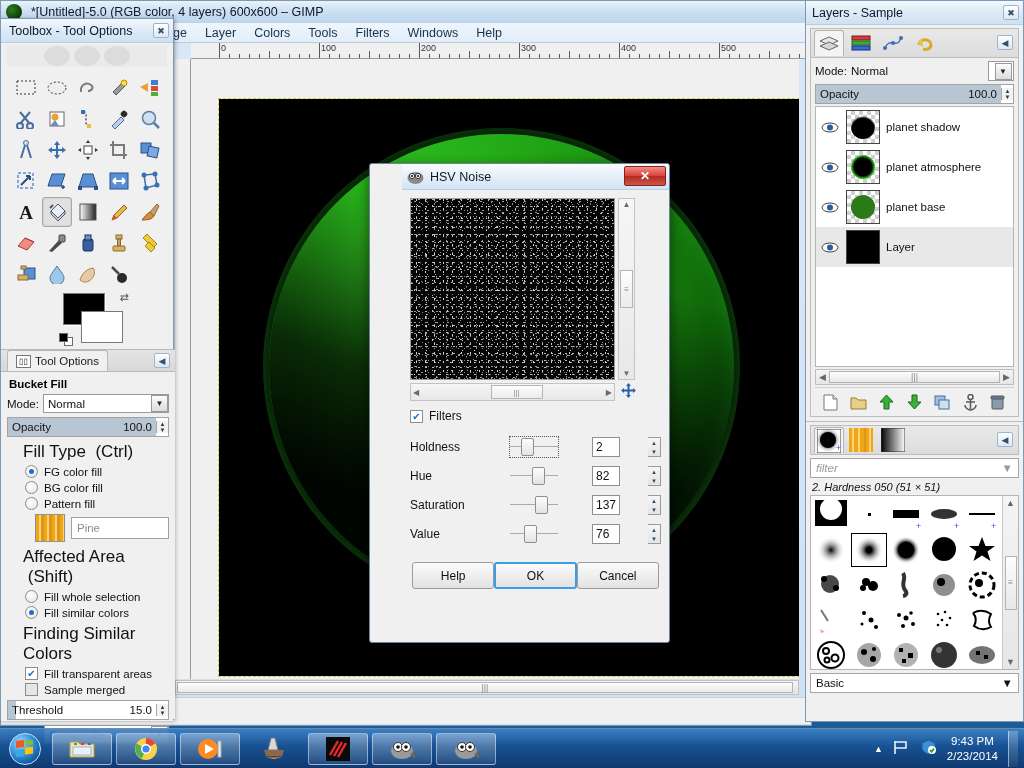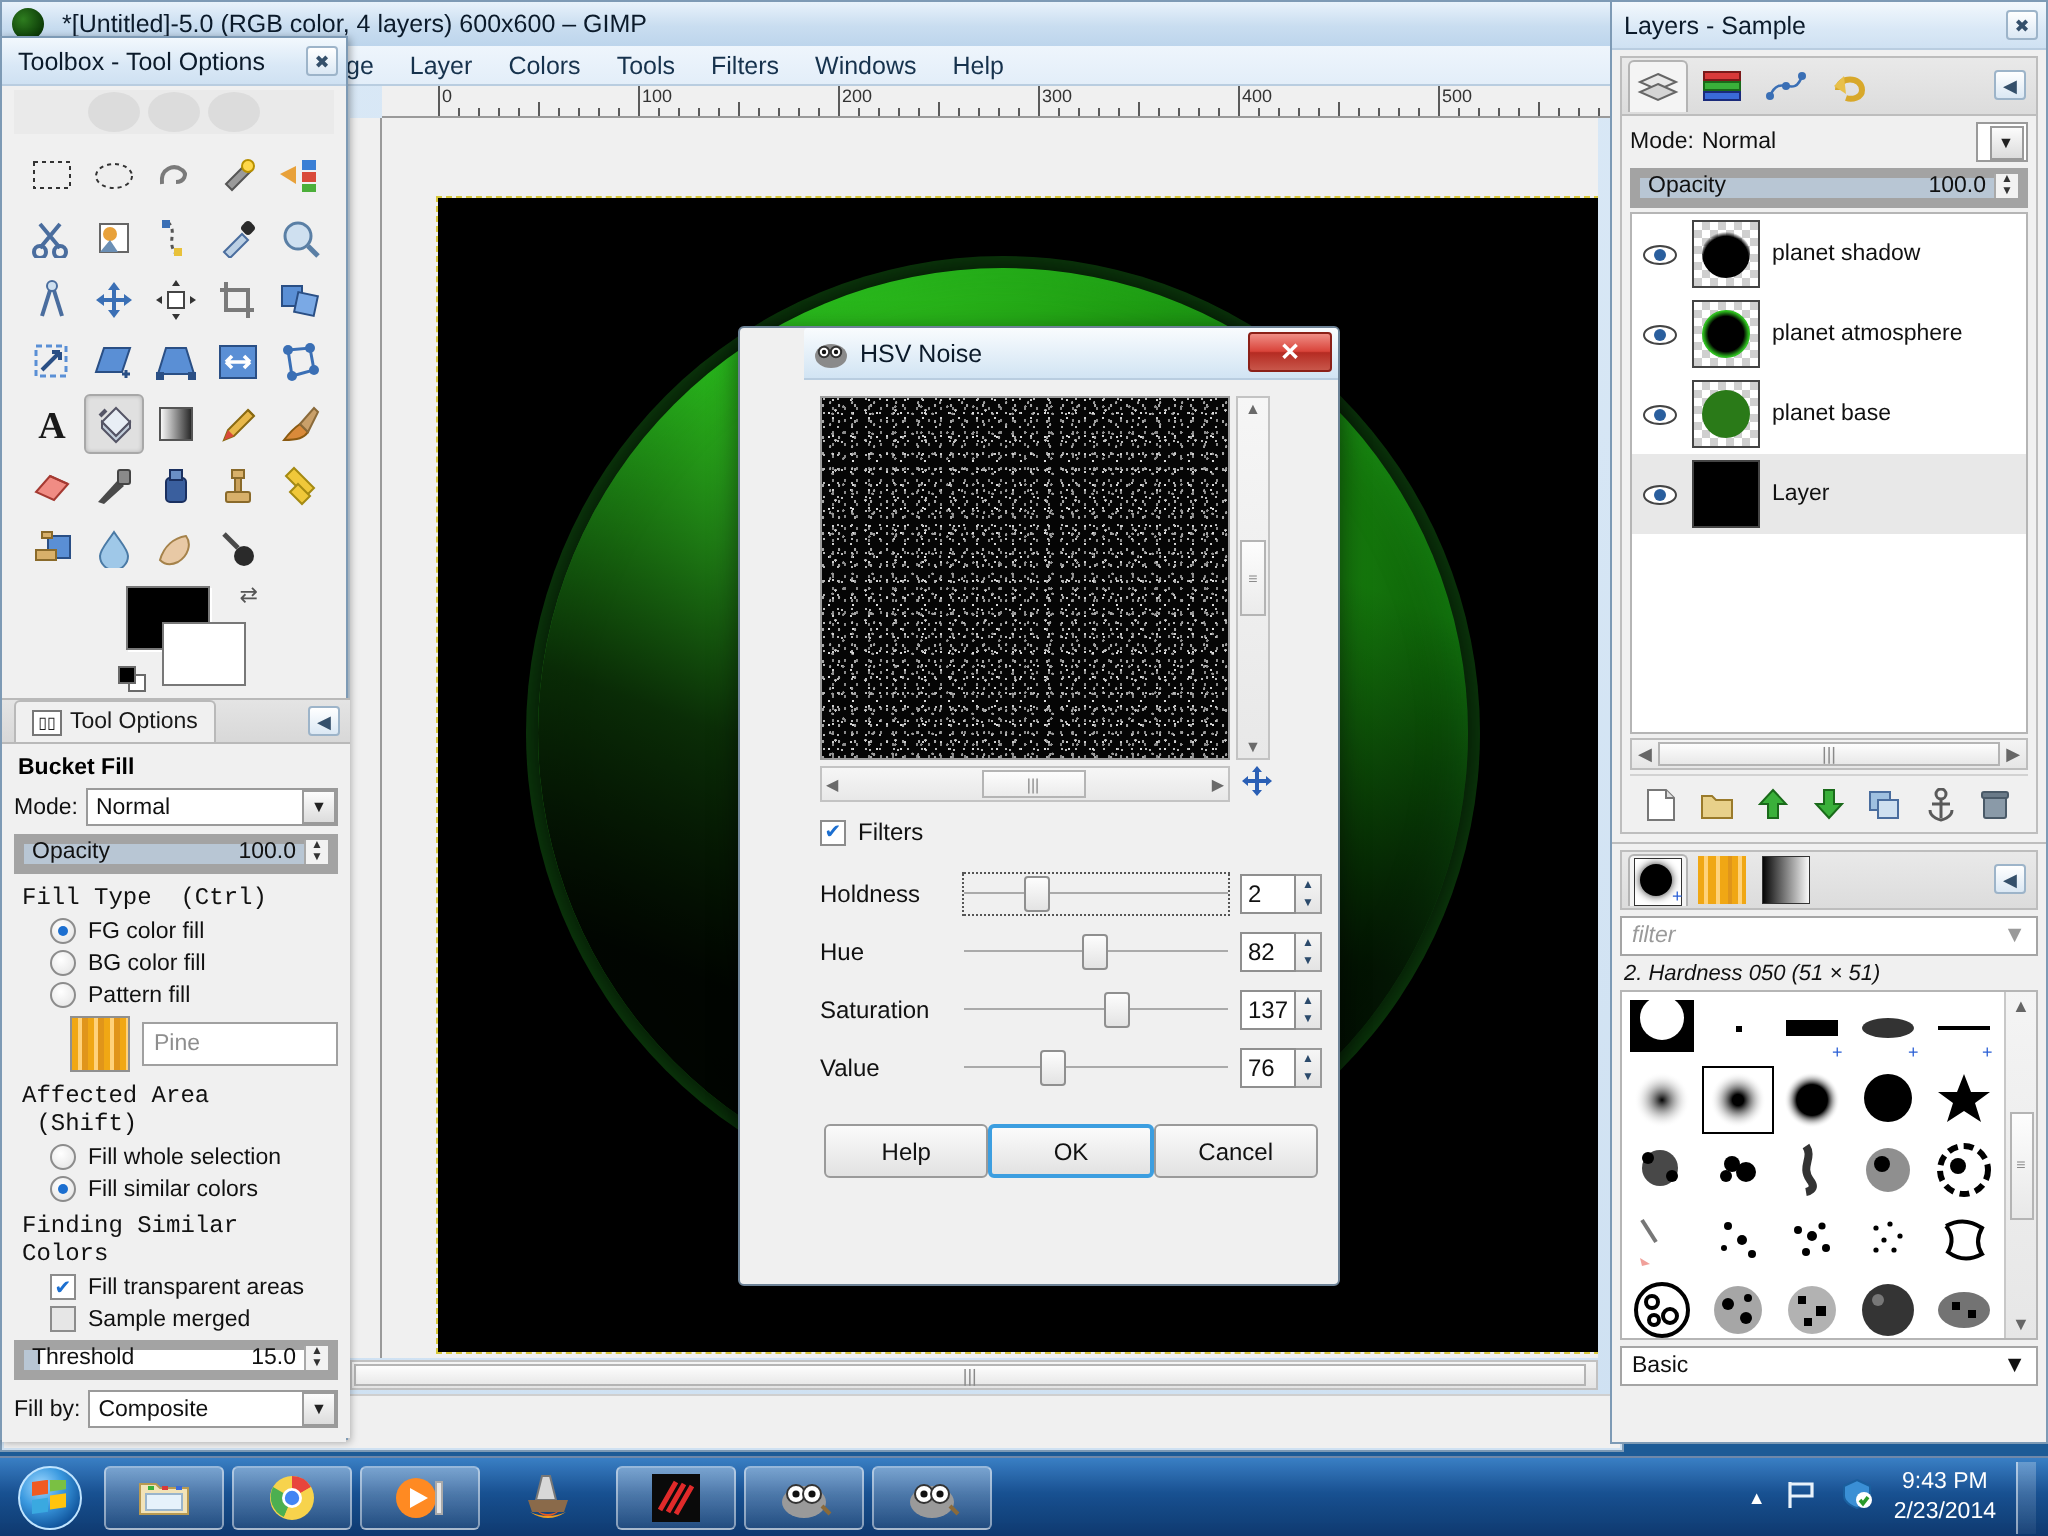--- a/index.html
+++ b/index.html
@@ -168,31 +168,31 @@
     flex:1; height:19px; background:#fff; border:1px solid #9a9a9a;
     display:flex; align-items:center; justify-content:space-between; padding:0 0 0 4px;
     font-size:11.5px; color:#111;
   }
   .combo .arrow {
     width:17px; height:17px; margin:0; border:1px solid #9a9a9a;
     background:linear-gradient(180deg,#fcfcfc,#dcdcdc);
     display:flex; align-items:center; justify-content:center; font-size:8px; color:#222;
   }
   .spinslider {
-    display:flex; align-items:flex-end; height:20px; border:5px solid #a3a3a3; background:#fff;
+    display:flex; align-items:center; height:20px; border:1px solid #a3a3a3; background:#fff;
     width:100%; position:relative;
   }
   .spinslider .fill { position:absolute; left:0; top:0; bottom:0; background:#b8c6d4; }
   .spinslider .nm { position:relative; flex:1; display:flex; align-items:center;
     justify-content:space-between; padding:0 4px; font-size:11.5px; color:#111; }
   .spinbtns { width:12px; border-left:1px solid #a9a9a9; background:#f2f2f2;
     display:flex; flex-direction:column; }
   .spinbtns div { flex:1; display:flex; align-items:center; justify-content:center;
     font-size:6px; color:#333; }
-  .sec { font-size:12px; color:#111; margin:5px 0 3px 4px;font-family:Liberation Mono, monospace; }
+  .sec { font-size:17px; color:#111; margin:5px 0 3px 16px; }
   .radio-row { display:flex; align-items:center; gap:6px; margin:3px 0 3px 18px; }
   .radio { width:13px; height:13px; border-radius:50%; border:1px solid #8c8c8c;
     background:radial-gradient(circle at 40% 35%,#ffffff,#e2e2e2); position:relative; }
   .radio.on::after { content:""; position:absolute; left:3px; top:3px; width:5px; height:5px;
     border-radius:50%; background:#1c6fd0; }
   .check-row { display:flex; align-items:center; gap:6px; margin:3px 0 3px 18px; }
   .chk { width:13px; height:13px; border:1px solid #8c8c8c; background:#fff; position:relative;
     display:flex; align-items:center; justify-content:center; font-size:10px; color:#1c6fd0; }
   .chk.grey { background:#e6e6e6; }
   #pattern-row { display:flex; align-items:center; gap:6px; margin:4px 0 4px 28px; }
@@ -322,21 +322,21 @@
   #preview-hrow { display:flex; align-items:center; margin-top:3px; }
   #preview-hscroll { width:205px; height:18px; background:linear-gradient(180deg,#f6f6f6,#e8e8e8);
     border:1px solid #c3c3c3; display:flex; align-items:center; justify-content:space-between;
     padding:0 2px; font-size:8px; color:#6a6a6a; }
   #preview-hscroll .thumb { width:52px; height:14px; margin-left:8px;
     background:linear-gradient(180deg,#fdfdfd,#ebebeb); border:1px solid #b4b4b4;
     display:flex; align-items:center; justify-content:center; color:#8a8a8a; font-size:8px; }
   #pan-icon { margin-left:6px; }
   #preview-check { display:flex; align-items:center; gap:6px; margin-top:8px; }
   #sliders { margin-top:14px; }
-  .srow { display:flex; align-items:center; margin-bottom:9px; }
+  .srow { display:flex; align-items:center; margin-bottom:9px;gap:28px; }
   .srow .nm { width:72px; font-size:12px; color:#111; }
   .track { flex:1; height:20px; position:relative; display:flex; align-items:center; }
   .track .line { position:absolute; left:0; right:0; top:9px; height:1px; background:#aaa; }
   .track.focus { outline:1px dotted #555; }
   .handle { position:absolute; width:13px; height:18px; border:1px solid #8f8f8f;
     border-radius:2px; background:linear-gradient(180deg,#fdfdfd,#e3e3e3); top:1px; }
   .numbox { width:28px; height:20px; border:1px solid #8f8f8f; background:#fff;
     display:flex; align-items:center; padding-left:3px; font-size:12px; color:#111; margin-left:6px; }
   .numspin { width:13px; height:20px; border:1px solid #9a9a9a; border-left:none;
     background:linear-gradient(180deg,#f6f6f6,#e4e4e4); display:flex; flex-direction:column; }

